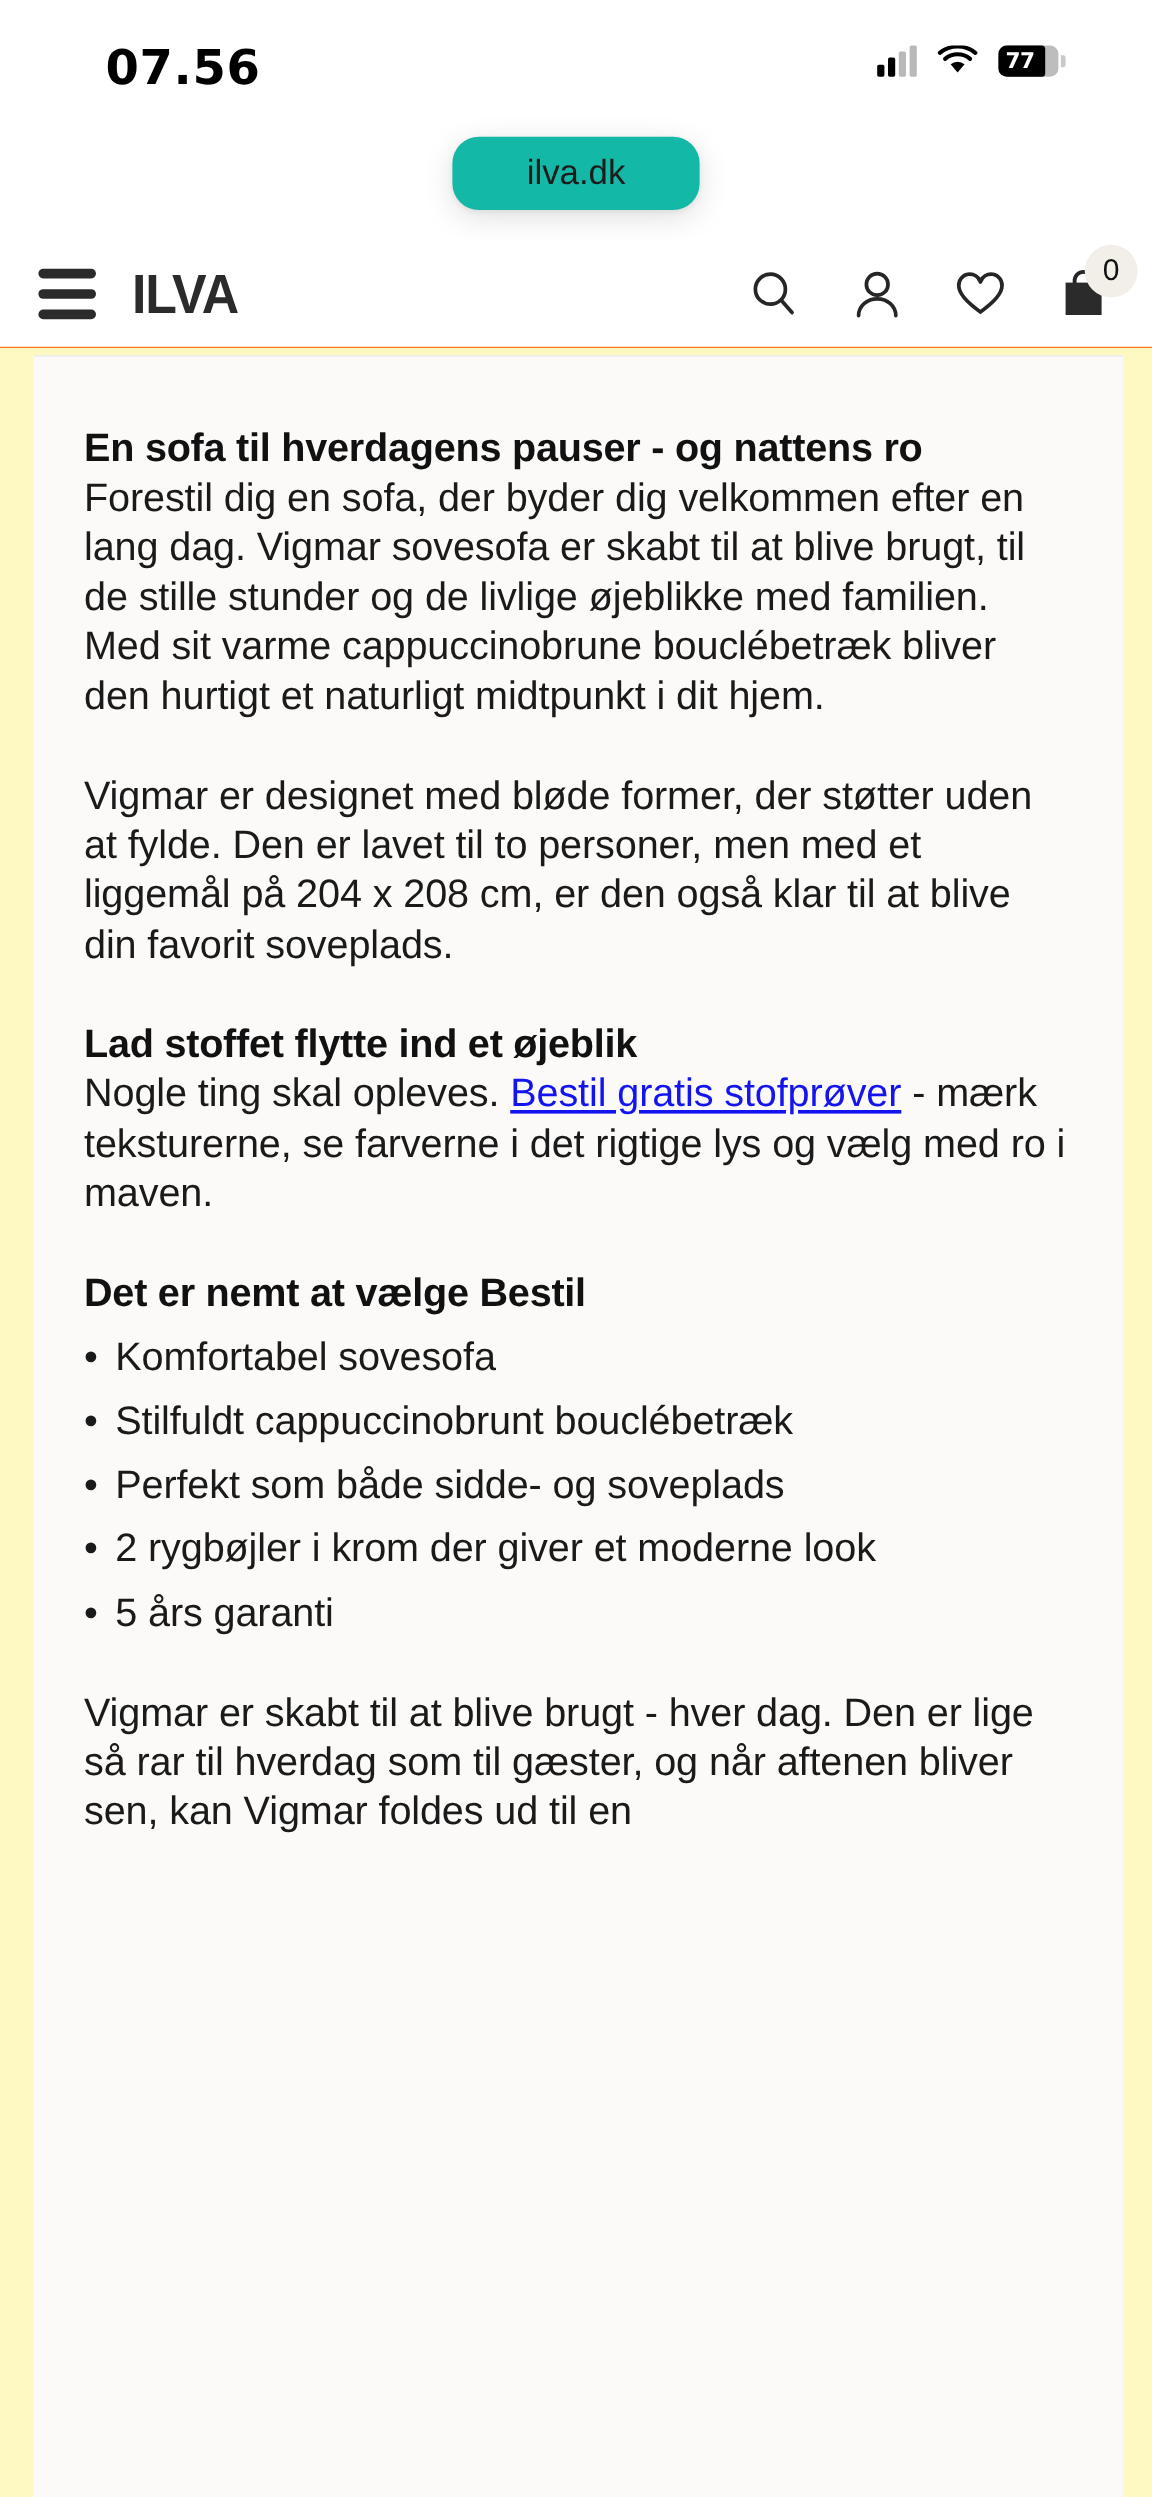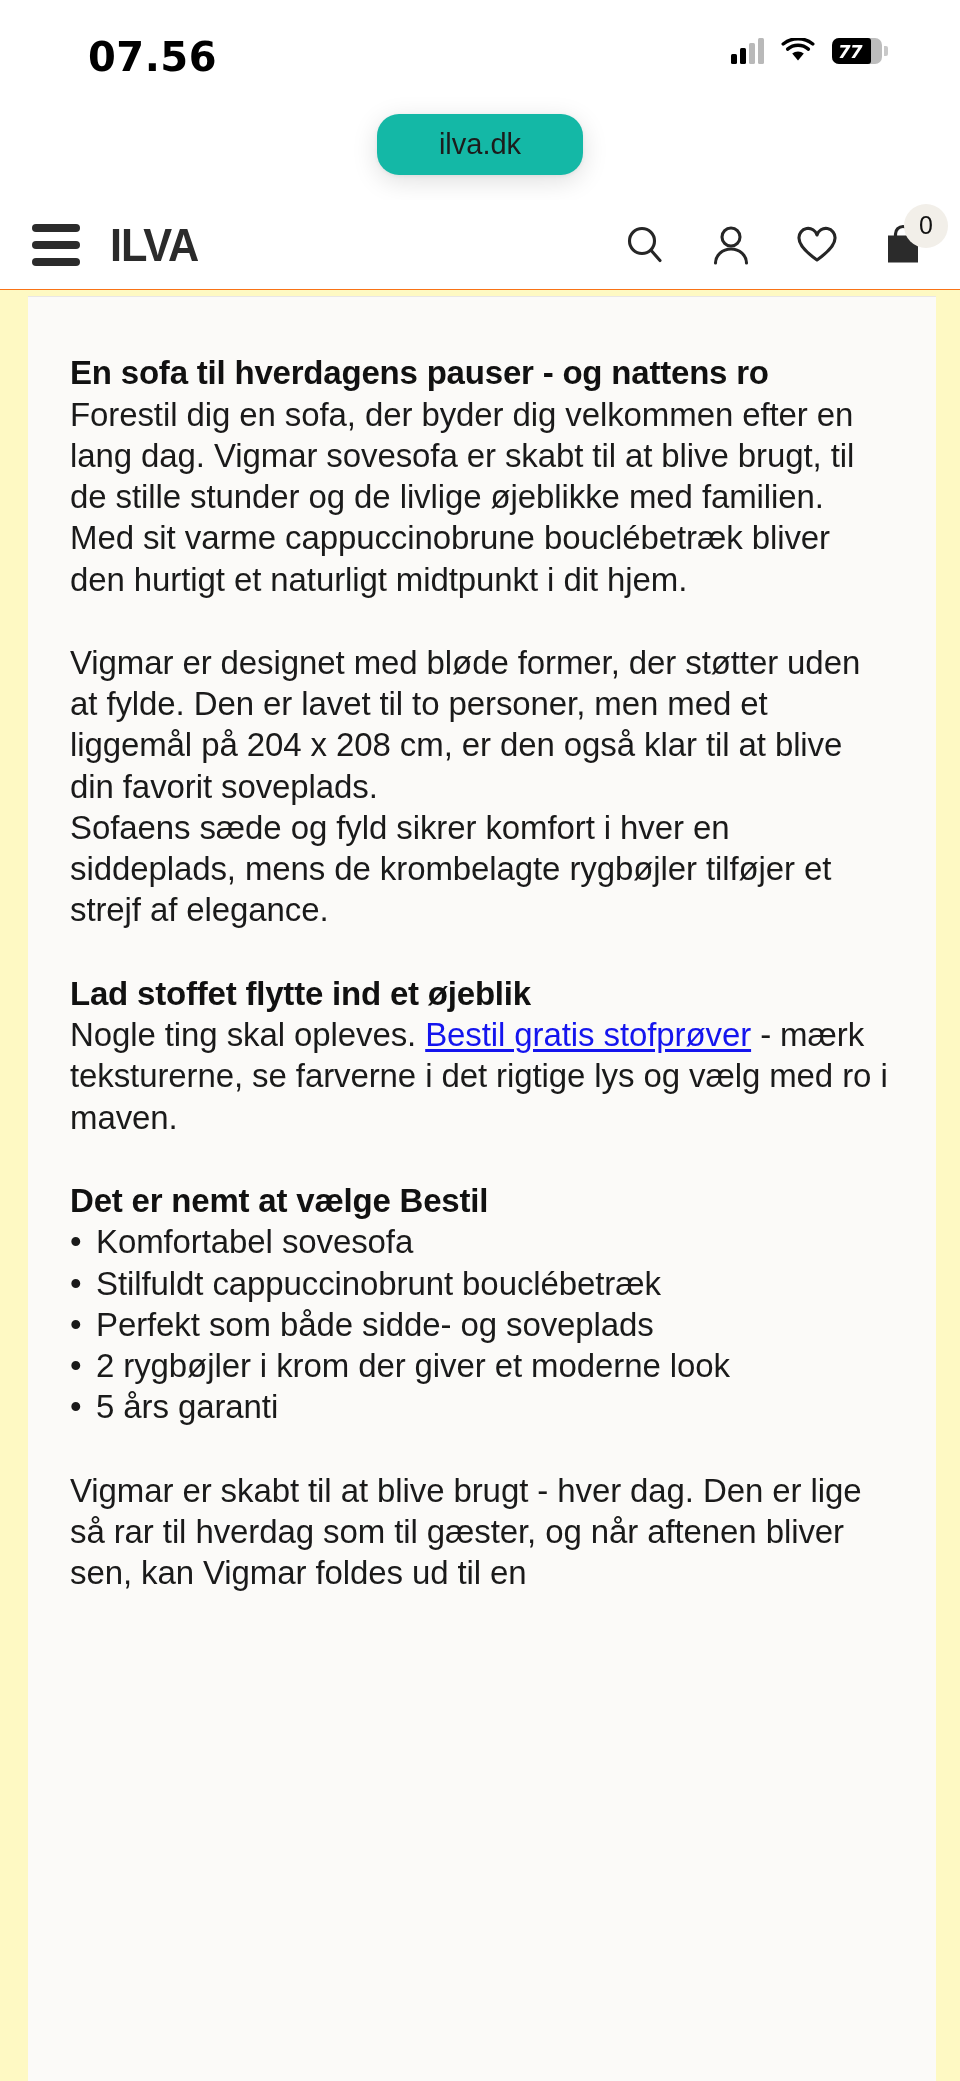--- a/index.html
+++ b/index.html
@@ -31,21 +31,20 @@
     letter-spacing: 0.5px;
     font-family: "DejaVu Sans", sans-serif;
   }
   .status-right {
     position: absolute;
     right: 78px;
     top: 38px;
     display: flex;
     align-items: center;
     gap: 17px;
-    font-style: italic;
   }
   .signal-bars {
     display: flex;
     align-items: flex-end;
     gap: 3px;
     height: 26px;
   }
   .signal-bars i {
     display: block;
     width: 6px;
@@ -239,20 +238,21 @@
     padding: 0;
     list-style: none;
   }
   ul.feature-list li {
     font-size: 33px;
     line-height: 1.25;
     color: #1a1a1a;
     letter-spacing: -0.1px;
     position: relative;
     padding-left: 26px;
+    margin-top: 12px;
   }
   ul.feature-list li::before {
     content: "\2022";
     position: absolute;
     left: 0;
     top: 0;
   }
 </style>
 </head>
 <body>
@@ -323,21 +323,20 @@
 
 <div class="page">
   <div class="content-card">
 
     <h3>En sofa til hverdagens pauser - og nattens ro</h3>
     <p>Forestil dig en sofa, der byder dig velkommen efter en lang dag. Vigmar sovesofa er skabt til at blive brugt, til de stille stunder og de livlige øjeblikke med familien. Med sit varme cappuccinobrune bouclébetræk bliver den hurtigt et naturligt midtpunkt i dit hjem.</p>
 
     <div class="gap"></div>
 
     <p>Vigmar er designet med bløde former, der støtter uden at fylde. Den er lavet til to personer, men med et liggemål på 204 x 208 cm, er den også klar til at blive din favorit soveplads.</p>
-    <p>Sofaens sæde og fyld sikrer komfort i hver en siddeplads, mens de krombelagte rygbøjler tilføjer et strejf af elegance.</p>
 
     <div class="gap"></div>
 
     <h3>Lad stoffet flytte ind et øjeblik</h3>
     <p><span>Nogle ting skal opleves. </span><a class="inline-link" href="#">Bestil gratis stofprøver</a><span> - mærk teksturerne, se farverne i det rigtige lys og vælg med ro i maven.</span></p>
 
     <div class="gap"></div>
 
     <h3>Det er nemt at vælge Bestil</h3>
     <ul class="feature-list">

